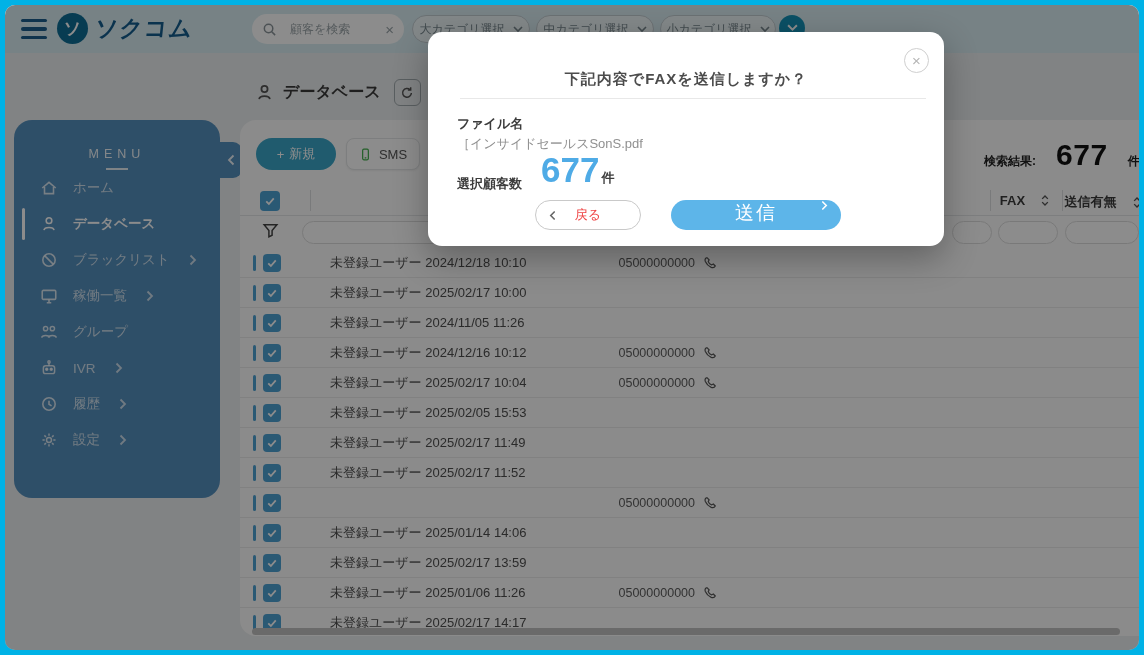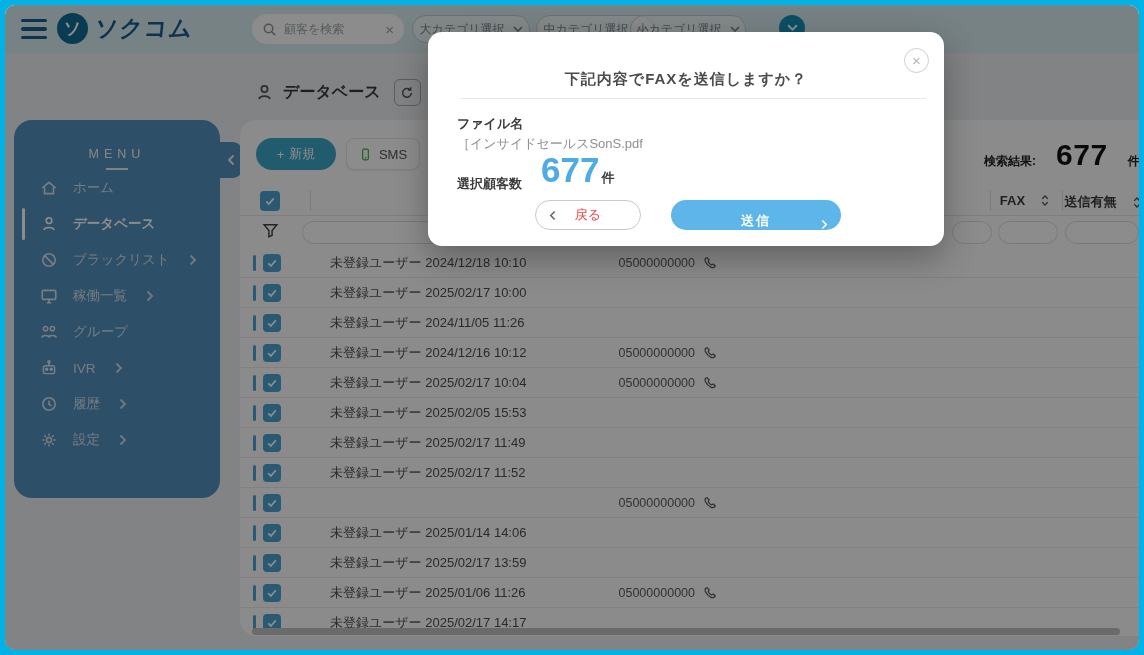--- a/index.html
+++ b/index.html
@@ -8,25 +8,25 @@
   .app { position:absolute; inset:5px; background:#eceff0; border-radius:10px; overflow:hidden; }
 
   
   .topbar { position:absolute; left:0; top:0; width:100%; height:48px; background:#d9edf3; }
   .hamburger { position:absolute; left:16px; top:14px; width:26px; height:20px; display:flex; flex-direction:column; justify-content:space-between; cursor:pointer; }
   .hamburger span { height:3.2px; background:#1c5d8c; border-radius:2px; }
   .logo { position:absolute; left:52px; top:8px; display:flex; align-items:center; gap:7px; }
   .logo-mark { width:31px; height:31px; border-radius:50%; background:#0e6e96; color:#fff; display:flex; align-items:center; justify-content:center; font-weight:bold; font-size:17px; }
   .logo-text { font-size:23px; font-weight:bold; color:#155e8e; letter-spacing:1px; transform:skewX(-6deg); }
   .search { position:absolute; left:247px; top:9px; width:152px; height:30px; background:#fff; border-radius:15px; display:flex; align-items:center; padding:0 10px; gap:7px; }
-  .search input { border:none; outline:none; flex:1; font-size:12px; color:#0c4a6e; background:transparent; min-width:0; }
+  .search input { border:none; outline:none; flex:1; font-size:12px; color:#0c4a6e; background:transparent; min-width:0;margin-left:6px; }
   .search input::placeholder { color:#9aa4a8; }
   .icon { display:inline-flex; align-items:center; justify-content:center; }
   .pill { position:absolute; top:10px; height:28px; border:1px solid #c4ced2; background:rgba(255,255,255,.55); border-radius:14px; display:flex; align-items:center; justify-content:center; gap:8px; font-size:12px; color:#78888e; cursor:pointer; }
-  .pill-1 { left:407px; width:118px; } .pill-2 { left:531px; width:118px; } .pill-3 { left:625px; width:116px; }
+  .pill-1 { left:407px; width:118px; } .pill-2 { left:531px; width:118px; } .pill-3 { left:655px; width:116px; }
   .circle-btn { position:absolute; left:774px; top:10px; width:26px; height:26px; border-radius:50%; background:#1593b8; color:#fff; display:flex; align-items:center; justify-content:center; cursor:pointer; }
 
   
   .sidebar { position:absolute; left:9px; top:115px; width:206px; height:378px; background:#5590be; border-radius:18px; color:#fff; }
   .collapse-tab { position:absolute; left:215px; top:137px; width:22px; height:36px; background:#5590be; border-radius:0 9px 9px 0; display:flex; align-items:center; justify-content:center; color:rgba(255,255,255,.9); cursor:pointer; }
   .menu-head { text-align:center; padding-top:27px; font-size:12.5px; letter-spacing:5px; color:rgba(255,255,255,.92); }
   .menu-head .underline { width:22px; height:2px; background:rgba(255,255,255,.85); margin:7px auto 0; }
   .menu-items { position:absolute; left:0; top:50px; width:100%; }
   .mitem { position:relative; height:36px; display:flex; align-items:center; padding-left:26px; gap:15px; font-size:13.5px; color:rgba(255,255,255,.72); cursor:pointer; }
   .mitem .micon { width:18px; height:18px; color:rgba(255,255,255,.78); }
@@ -83,21 +83,21 @@
   .modal-title { position:absolute; left:0; right:0; top:38px; text-align:center; font-size:15px; font-weight:bold; color:#4c4c4c; letter-spacing:1px; }
   .modal-divider { position:absolute; left:32px; right:18px; top:66px; height:1px; background:#e8e8e8; }
   .m-file-label { position:absolute; left:29px; top:83px; font-size:13px; font-weight:bold; color:#3c3c3c; }
   .m-file-value { position:absolute; left:29px; top:103px; font-size:13px; color:#909090; }
   .m-count-label { position:absolute; left:29px; top:143px; font-size:13px; font-weight:bold; color:#3c3c3c; }
   .m-count { position:absolute; left:113px; top:118px; display:flex; align-items:baseline; gap:2px; }
   .m-count .num { font-size:35px; font-weight:bold; color:#4fabe6; }
   .m-count .unit { font-size:13px; font-weight:bold; color:#3c3c3c; }
   .btn-back { position:absolute; left:107px; top:168px; width:106px; height:30px; border-radius:15px; border:1px solid #c9c9c9; background:#fff; color:#ef4444; font-size:13px; display:flex; align-items:center; justify-content:center; cursor:pointer; }
   .btn-back .chv { position:absolute; left:13px; color:#666; }
-  .btn-send { position:absolute; left:243px; top:168px; width:170px; height:30px; border-radius:15px; border:none; background:#5db5e9; color:#fff; font-size:13px; letter-spacing:2px; display:flex; align-items:flex-end; justify-content:center; cursor:pointer;font-weight:bold; }
+  .btn-send { position:absolute; left:243px; top:168px; width:170px; height:30px; border-radius:15px; border:none; background:#5db5e9; color:#fff; font-size:19px; letter-spacing:2px; display:flex; align-items:flex-start; justify-content:center; cursor:pointer; }
   .btn-send .chv { position:absolute; right:13px; color:#fff; }
   svg { display:block; }
 </style>
 </head>
 <body>
 
 <div class="app">
 
   <div class="topbar">
     <div class="hamburger">

